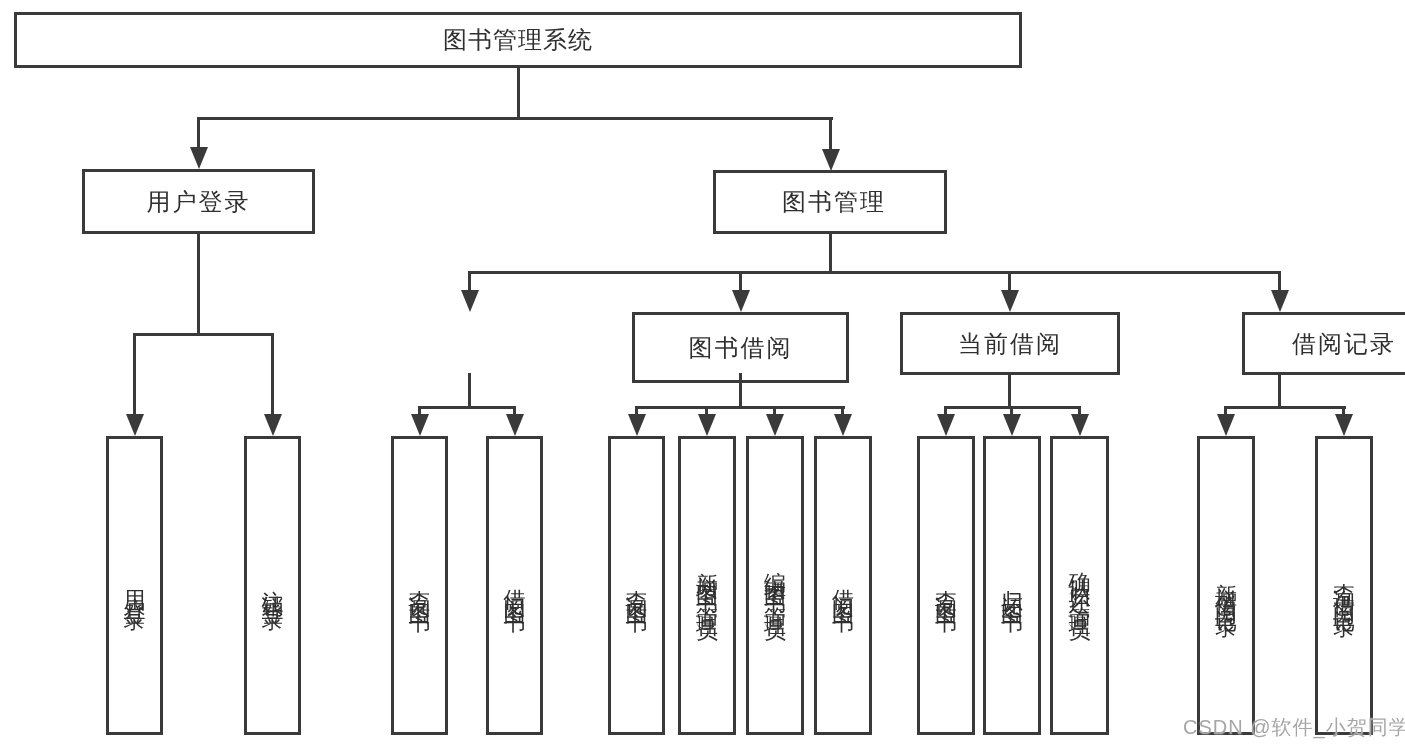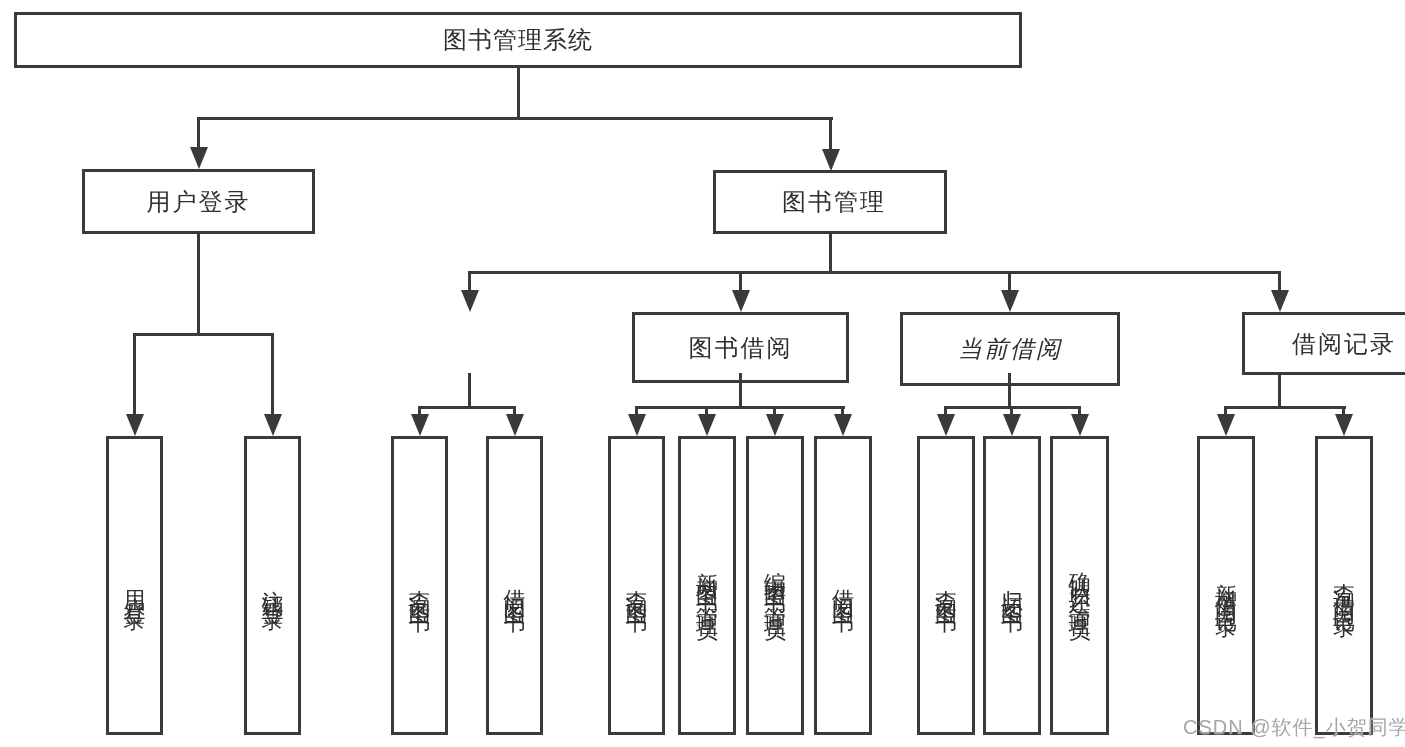--- a/index.html
+++ b/index.html
@@ -100,21 +100,21 @@
   <div class="vline" style="left:829px; top:232px; height:42px;"></div>
   <div class="hline" style="left:468px; top:271px; width:813px;"></div>
   <div class="drop" style="left:468px; top:271px; height:19px;"></div>
   <div class="drop" style="left:739px; top:271px; height:19px;"></div>
   <div class="drop" style="left:1008px; top:271px; height:19px;"></div>
   <div class="drop" style="left:1278px; top:271px; height:19px;"></div>
 
   <div class="box h" style="left:632px; top:312px; width:217px; height:71px;">
     <span>图书借阅</span>
   </div>
-  <div class="box h" style="left:900px; top:312px; width:220px; height:74px;font-style:italic;">
+  <div class="box h" style="left:900px; top:312px; width:220px; height:63px;">
     <span>当前借阅</span>
   </div>
   <div class="box h" style="left:1210px; top:312px; width:204px; height:63px;margin-left:32px;">
     <span>借阅记录</span>
   </div>
 
   <div class="vline" style="left:468px; top:373px; height:36px;"></div>
   <div class="hline" style="left:418px; top:406px; width:98px;"></div>
   <div class="drop" style="left:418px; top:406px; height:8px;"></div>
   <div class="drop" style="left:513px; top:406px; height:8px;"></div>

